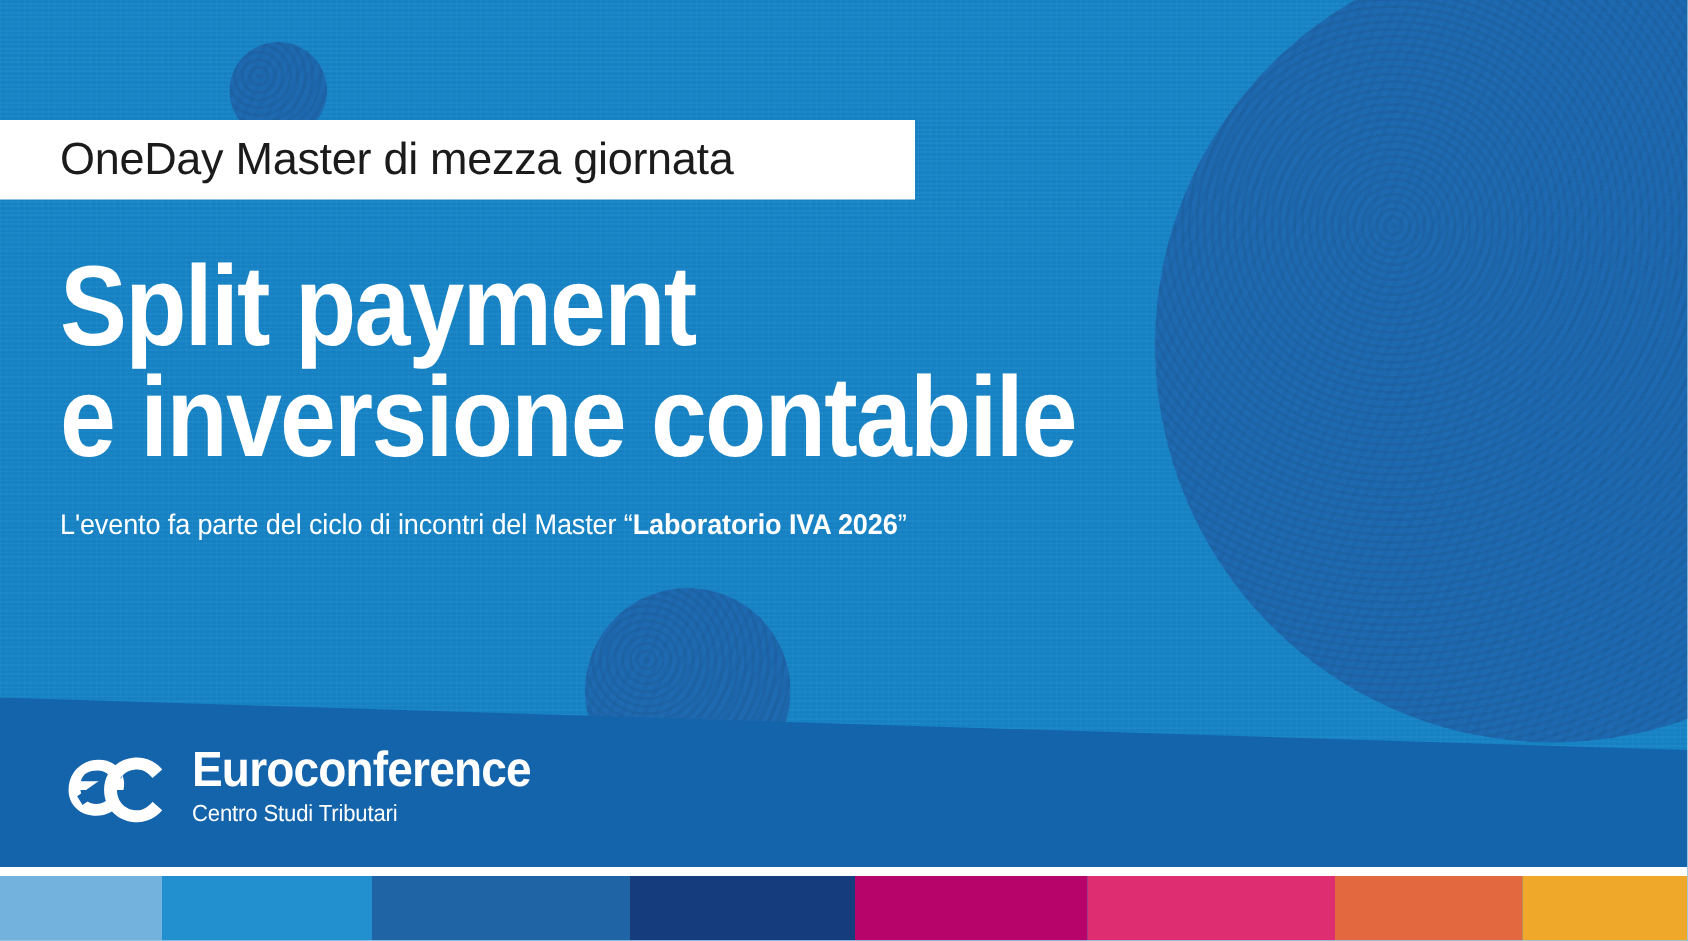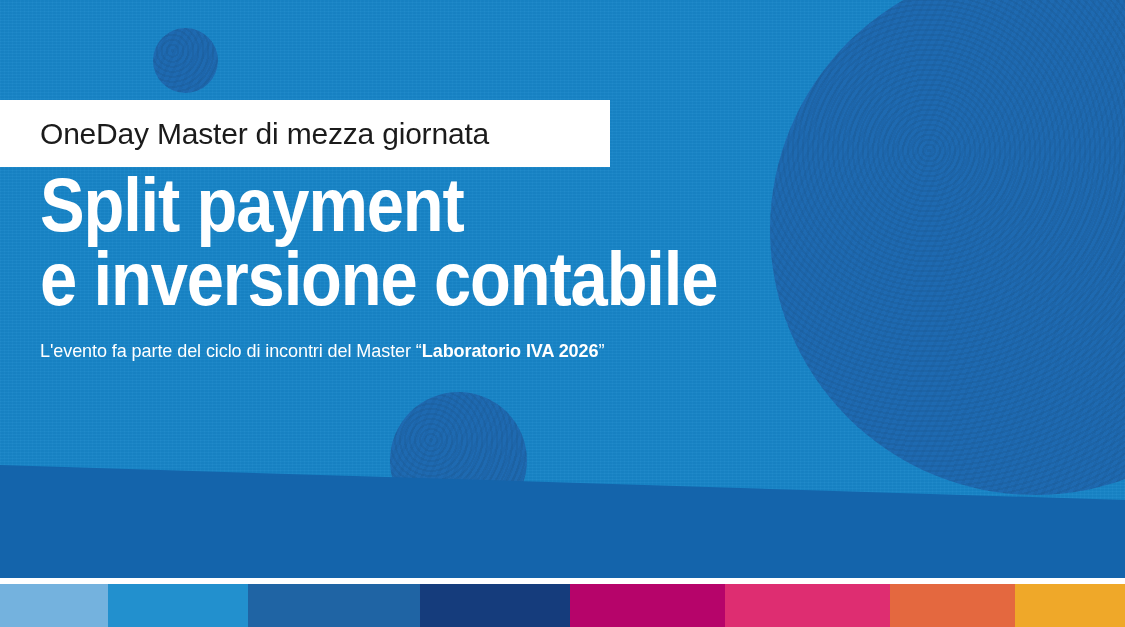--- a/index.html
+++ b/index.html
@@ -59,22 +59,22 @@
     left:0; right:0;
     top:440px;
     height:140px;
     background:#1464ab;
     clip-path:polygon(0 25px, 1125px 60px, 1125px 140px, 0 140px);
   }
 
   
   .eyebrow{
     position:absolute;
-    left:0; top:100px;
-    width:610px; height:67px;
+    left:0; top:80px;
+    width:610px; height:53px;
     background:#ffffff;
     display:flex;
     align-items:center;
   }
   .eyebrow-text{
     padding-left:40px;
     color:#1b1b1b;
     font-size:30px;
     line-height:1;
     letter-spacing:-.2px;
@@ -176,20 +176,55 @@
 
   <div class="headline" style="color: rgb(255, 255, 255);">
     <span class="headline-line">Split payment</span>
     <span class="headline-line">e inversione contabile</span>
   </div>
 
   <div class="subtitle" style="color: rgb(255, 255, 255);">
     <span>L'evento fa parte del ciclo di incontri del Master “</span><b>Laboratorio IVA 2026</b><span>”</span>
   </div>
 
+  <div class="logo">
+    <svg class="logo-mark" viewBox="0 0 100 78">
+
+      <path d="M33 16
+               C17 16 5 28 5 44
+               C5 58 16 68 31 68
+               C40 68 47 64 52 58
+               L43 51
+               C40 55 36 57 31 57
+               C23 57 17 52 16 44
+               L56 44
+               C56.6 41 56.8 38.5 56.5 36
+               C55 24 46 16 33 16 Z
+               M16.5 36
+               C18 29 24 26 32 26
+               C39 26 44 30 45 36 Z" fill="#ffffff"></path>
+
+      <path d="M13 50 L50 24 L55 32 L18 58 Z" fill="#1464ab"></path>
+
+      <path d="M92 25
+               C86 18 78 14 69 14
+               C51 14 38 27 38 44
+               C38 61 51 74 69 74
+               C78 74 86 70 92 63
+               L83 55
+               C79 60 74 63 69 63
+               C58 63 50 55 50 44
+               C50 33 58 25 69 25
+               C74 25 79 28 83 33 Z" fill="#ffffff"></path>
+    </svg>
+    <div class="logo-words">
+      <span class="logo-title" style="color: rgb(255, 255, 255);">Euroconference</span>
+      <span class="logo-sub" style="color: rgb(255, 255, 255);">Centro Studi Tributari</span>
+    </div>
+  </div>
 
   <div class="white-gap"></div>
   <div class="color-bar">
       <div class="color-block" style="background: rgb(116, 178, 222); flex: 108 0 0%; width: 9.6%;"></div>
       <div class="color-block" style="background: rgb(34, 144, 206); flex: 140 0 0%; width: 12.4444%;"></div>
       <div class="color-block" style="background: rgb(31, 100, 164); flex: 172 0 0%; width: 15.2889%;"></div>
       <div class="color-block" style="background: rgb(21, 60, 124); flex: 150 0 0%; width: 13.3333%;"></div>
       <div class="color-block" style="background: rgb(182, 4, 106); flex: 155 0 0%; width: 13.7778%;"></div>
       <div class="color-block" style="background: rgb(222, 45, 113); flex: 165 0 0%; width: 14.6667%;"></div>
       <div class="color-block" style="background: rgb(228, 104, 63); flex: 125 0 0%; width: 11.1111%;"></div>

